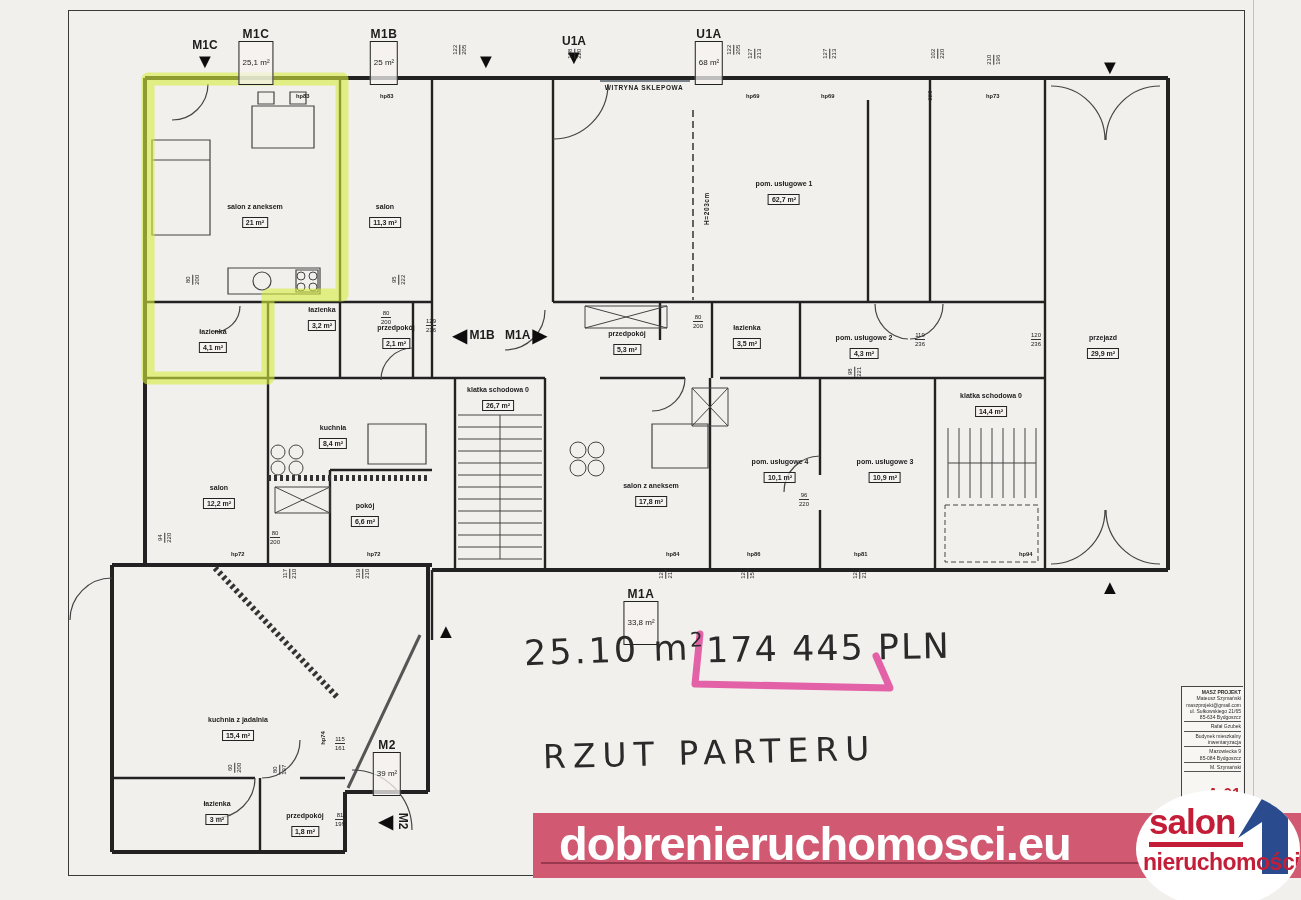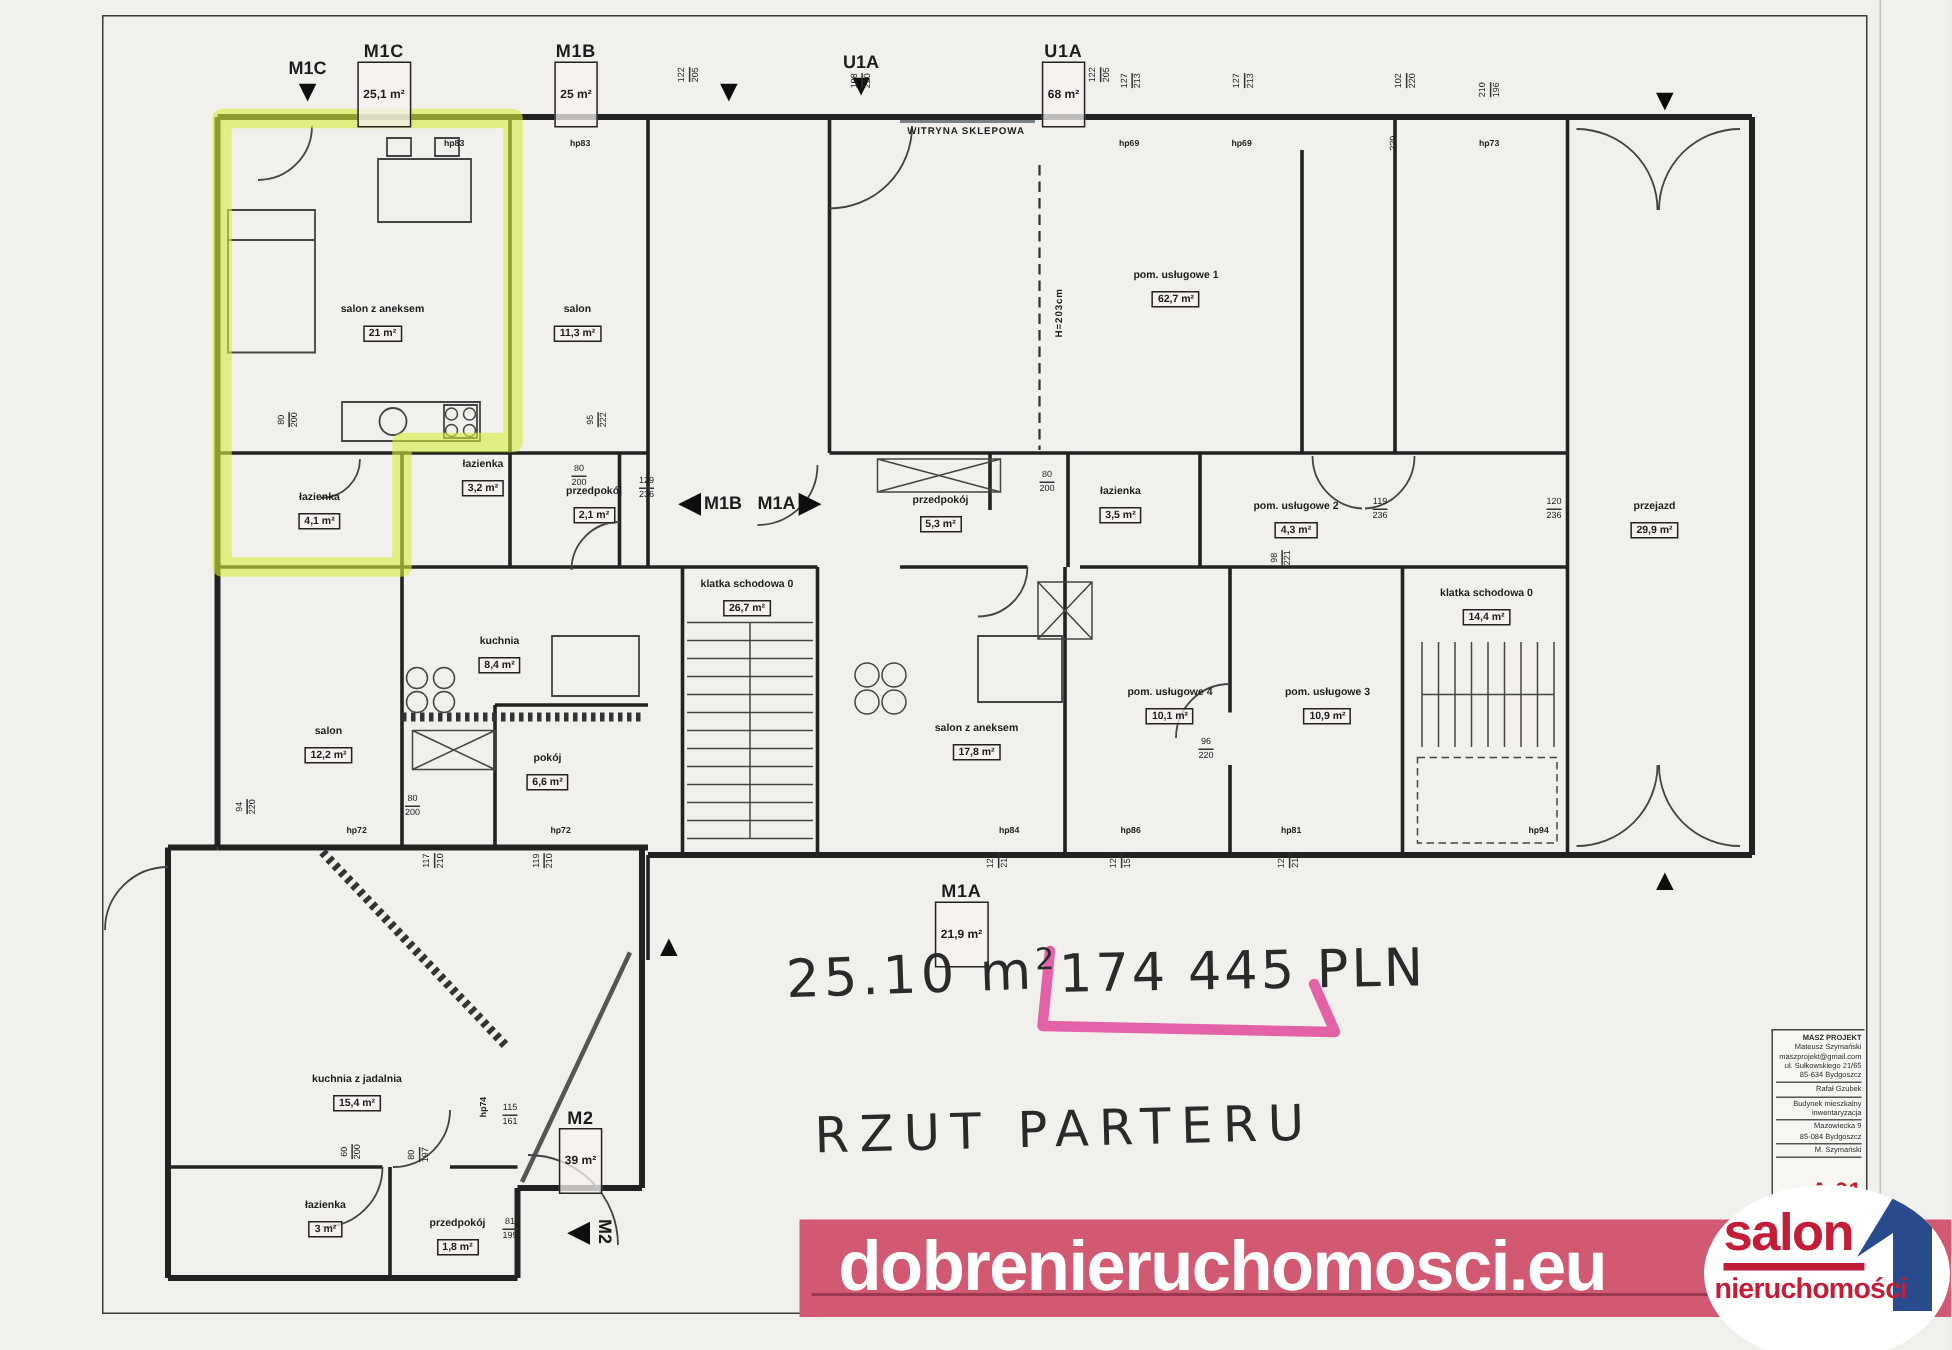--- a/index.html
+++ b/index.html
@@ -11,21 +11,21 @@
   #plan-svg{position:absolute;left:0;top:0;z-index:1;}
   #labels{position:absolute;left:0;top:0;width:1301px;height:900px;z-index:2;pointer-events:none;}
   
   .room{position:absolute;transform:translateX(-50%);text-align:center;white-space:nowrap;}
   .rname{font-size:7px;font-weight:bold;line-height:8px;}
   .rarea{display:inline-block;font-size:7px;font-weight:bold;border:1px solid #222;
          padding:0 3px;line-height:9px;background:rgba(245,243,240,.75);}
   
   .unit{position:absolute;transform:translateX(-50%);text-align:center;white-space:nowrap;}
   .uname{font-size:12px;font-weight:bold;line-height:13px;letter-spacing:.5px;}
-  .uarea{display:inline-block;font-size:8px;font-weight:bold;border:1px solid #222;
+  .uarea{display:inline-block;font-size:8px;font-weight:normal;border:1px solid #222;
          padding:16px 3px;line-height:10px;background:rgba(245,243,240,.75);}
   
   .ent{position:absolute;display:flex;align-items:center;gap:2px;white-space:nowrap;}
   .ent.col{flex-direction:column;gap:0;transform:translateX(-50%);}
   .tri{font-size:20px;line-height:18px;color:#0d0d0d;}
   .elab{font-size:12px;font-weight:bold;}
   .elab.rot{transform:rotate(90deg);}
   
   .dim{position:absolute;font-size:6px;line-height:7px;text-align:center;color:#222;}
   .dim.vert{transform:rotate(-90deg);transform-origin:center;}
@@ -55,21 +55,21 @@
   .tb-row.b{font-weight:bold;}
   .tb-row.hr{border-bottom:.8px solid #555;padding-bottom:1px;margin-bottom:1px;}
   #drawing-no{font-size:16px;font-weight:bold;color:#c0242e;text-align:right;line-height:18px;margin-top:14px;}
   
   #logo{position:absolute;left:1136px;top:790px;width:164px;height:118px;background:#fff;
         border-radius:50%;z-index:6;overflow:hidden;}
   #logo-one{position:absolute;left:94px;top:2px;width:66px;height:84px;}
   #logo-top{position:absolute;left:13px;top:12px;font-size:35px;font-weight:bold;
         color:var(--logo-red);letter-spacing:-1px;}
   #logo-underline{position:absolute;left:13px;top:52px;width:94px;height:5px;background:var(--logo-red);}
-  #logo-bottom{position:absolute;left:7px;top:59px;font-size:19px;font-weight:bold;
+  #logo-bottom{position:absolute;left:7px;top:59px;font-size:23px;font-weight:bold;
         color:var(--logo-red);letter-spacing:-.5px;}
 </style>
 </head>
 <body>
 
 <div id="page">
 
   <div id="sheet-border"></div>
   <div id="scan-line"></div>
 
@@ -153,21 +153,21 @@
       <div class="room" style="left: 651px; top: 482px;"><div class="rname">salon z aneksem</div><div class="rarea">17,8 m²</div></div>
       <div class="room" style="left: 780px; top: 458px;"><div class="rname">pom. usługowe 4</div><div class="rarea">10,1 m²</div></div>
       <div class="room" style="left: 885px; top: 458px;"><div class="rname">pom. usługowe 3</div><div class="rarea">10,9 m²</div></div>
       <div class="room" style="left: 991px; top: 392px;"><div class="rname">klatka schodowa 0</div><div class="rarea">14,4 m²</div></div>
       <div class="room" style="left: 238px; top: 716px;"><div class="rname">kuchnia z jadalnia</div><div class="rarea">15,4 m²</div></div>
       <div class="room" style="left: 217px; top: 800px;"><div class="rname">łazienka</div><div class="rarea">3 m²</div></div>
       <div class="room" style="left: 305px; top: 812px;"><div class="rname">przedpokój</div><div class="rarea">1,8 m²</div></div>
       <div class="unit" style="left: 256px; top: 28px;"><div class="uname">M1C</div><div class="uarea">25,1 m²</div></div>
       <div class="unit" style="left: 384px; top: 28px;"><div class="uname">M1B</div><div class="uarea">25 m²</div></div>
       <div class="unit" style="left: 709px; top: 28px;"><div class="uname">U1A</div><div class="uarea">68 m²</div></div>
-      <div class="unit" style="left: 641px; top: 588px;"><div class="uname">M1A</div><div class="uarea">21,9 m²</div></div>
+      <div class="unit" style="left: 641px; top: 588px;"><div class="uname">M1A</div><div class="uarea">33,8 m²</div></div>
       <div class="unit" style="left: 387px; top: 739px;"><div class="uname">M2</div><div class="uarea">39 m²</div></div>
       <div class="ent col" style="left: 205px; top: 38px;">
         <div class="elab">M1C</div>
         <div class="tri">▼</div>
       </div>
       <div class="ent" style="left: 476px; top: 52px;">
         <div class="tri">▼</div>
       </div>
       <div class="ent col" style="left: 574px; top: 34px;">
         <div class="elab">U1A</div>

